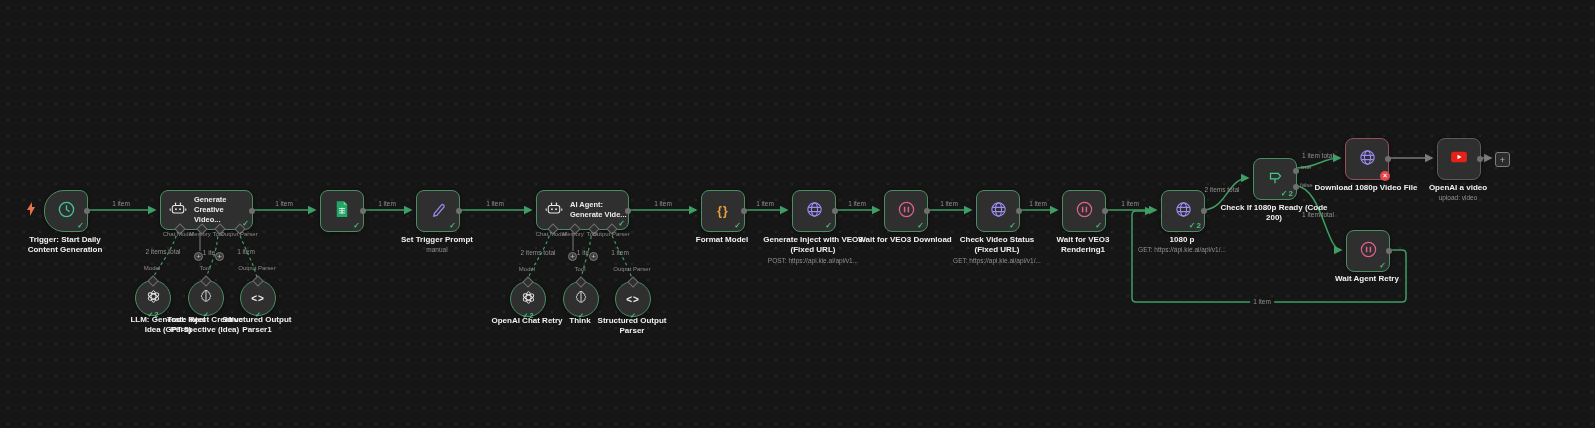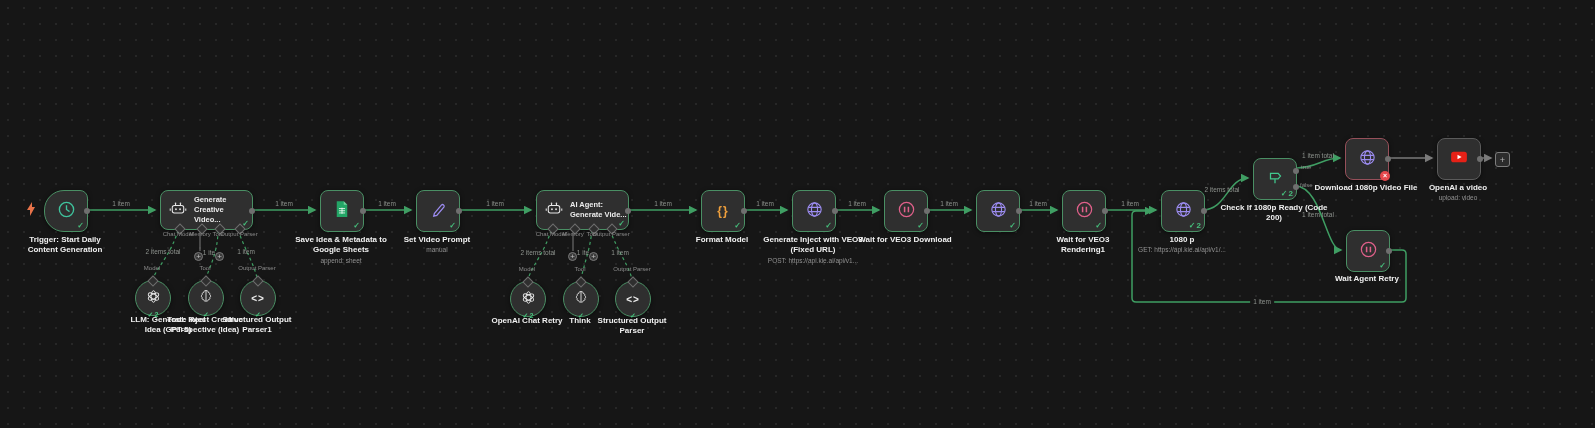--- a/index.html
+++ b/index.html
@@ -211,38 +211,34 @@
           <g stroke="#fff" stroke-width="0.9" fill="none">
             <path d="M4.5 9.5 h7 M4.5 12 h7 M4.5 14.5 h7 M8 8.5 v7"></path>
           </g>
         </svg>
     </span>
     <span class="check">
         <span>✓</span>
       </span>
     <span class="port"></span>
   </div>
-  <div class="nlabel" style="left:341px;top:235px;width:108px">
-    <span>Save Idea &amp; Metadata to Google Sheets</span>
-    <span class="nsub">append: sheet</span>
-  </div>
 
   <div class="box" style="left:416px;top:190px">
     <span>
       <svg viewBox="0 0 20 20" width="17" height="17">
           <path d="M5.2 14.6 L13.6 4.6 a1.9 1.9 0 0 1 2.9 2.3 L8 17 L4.4 17.8 Z" fill="none" stroke="#9c8cf0" stroke-width="1.5"></path>
         </svg>
     </span>
     <span class="check">
         <span>✓</span>
       </span>
     <span class="port"></span>
   </div>
   <div class="nlabel" style="left:437px;top:235px;width:110px">
-    <span>Set Video Prompt</span>
+    <span>Set Trigger Prompt</span>
     <span class="nsub">manual</span>
   </div>
 
   <div class="box agent" style="left:536px;top:190px">
     <span>
       <svg viewBox="0 0 22 16" width="18" height="14">
           <g fill="none" stroke="#e8e8e8" stroke-width="1.3">
             <rect x="4" y="5" width="14" height="9" rx="2.5"></rect>
             <path d="M8 2.8 L8 5 M14 2.8 L14 5 M1.5 8.5 V11.5 M20.5 8.5 V11.5"></path>
           </g>
@@ -367,20 +363,24 @@
             <circle cx="10" cy="10" r="7"></circle>
             <ellipse cx="10" cy="10" rx="3.2" ry="7"></ellipse>
             <path d="M3.4 7.8 H16.6 M3.4 12.2 H16.6"></path>
           </g>
         </svg>
     </span>
     <span class="check">
         <span>✓</span>
       </span>
     <span class="port"></span>
+  </div>
+  <div class="nlabel" style="left:997px;top:235px;width:95px">
+    <span>Check Video Status (Fixed URL)</span>
+    <span class="nsub">GET: https://api.kie.ai/api/v1/...</span>
   </div>
 
   <div class="box" style="left:1062px;top:190px">
     <span>
       <svg viewBox="0 0 20 20" width="19" height="19">
           <circle cx="10" cy="10" r="7.5" stroke="#e0608a" stroke-width="1.3" fill="none"></circle>
           <path d="M8 7 V13 M12 7 V13" stroke="#e0608a" stroke-width="1.6"></path>
         </svg>
     </span>
     <span class="check">

